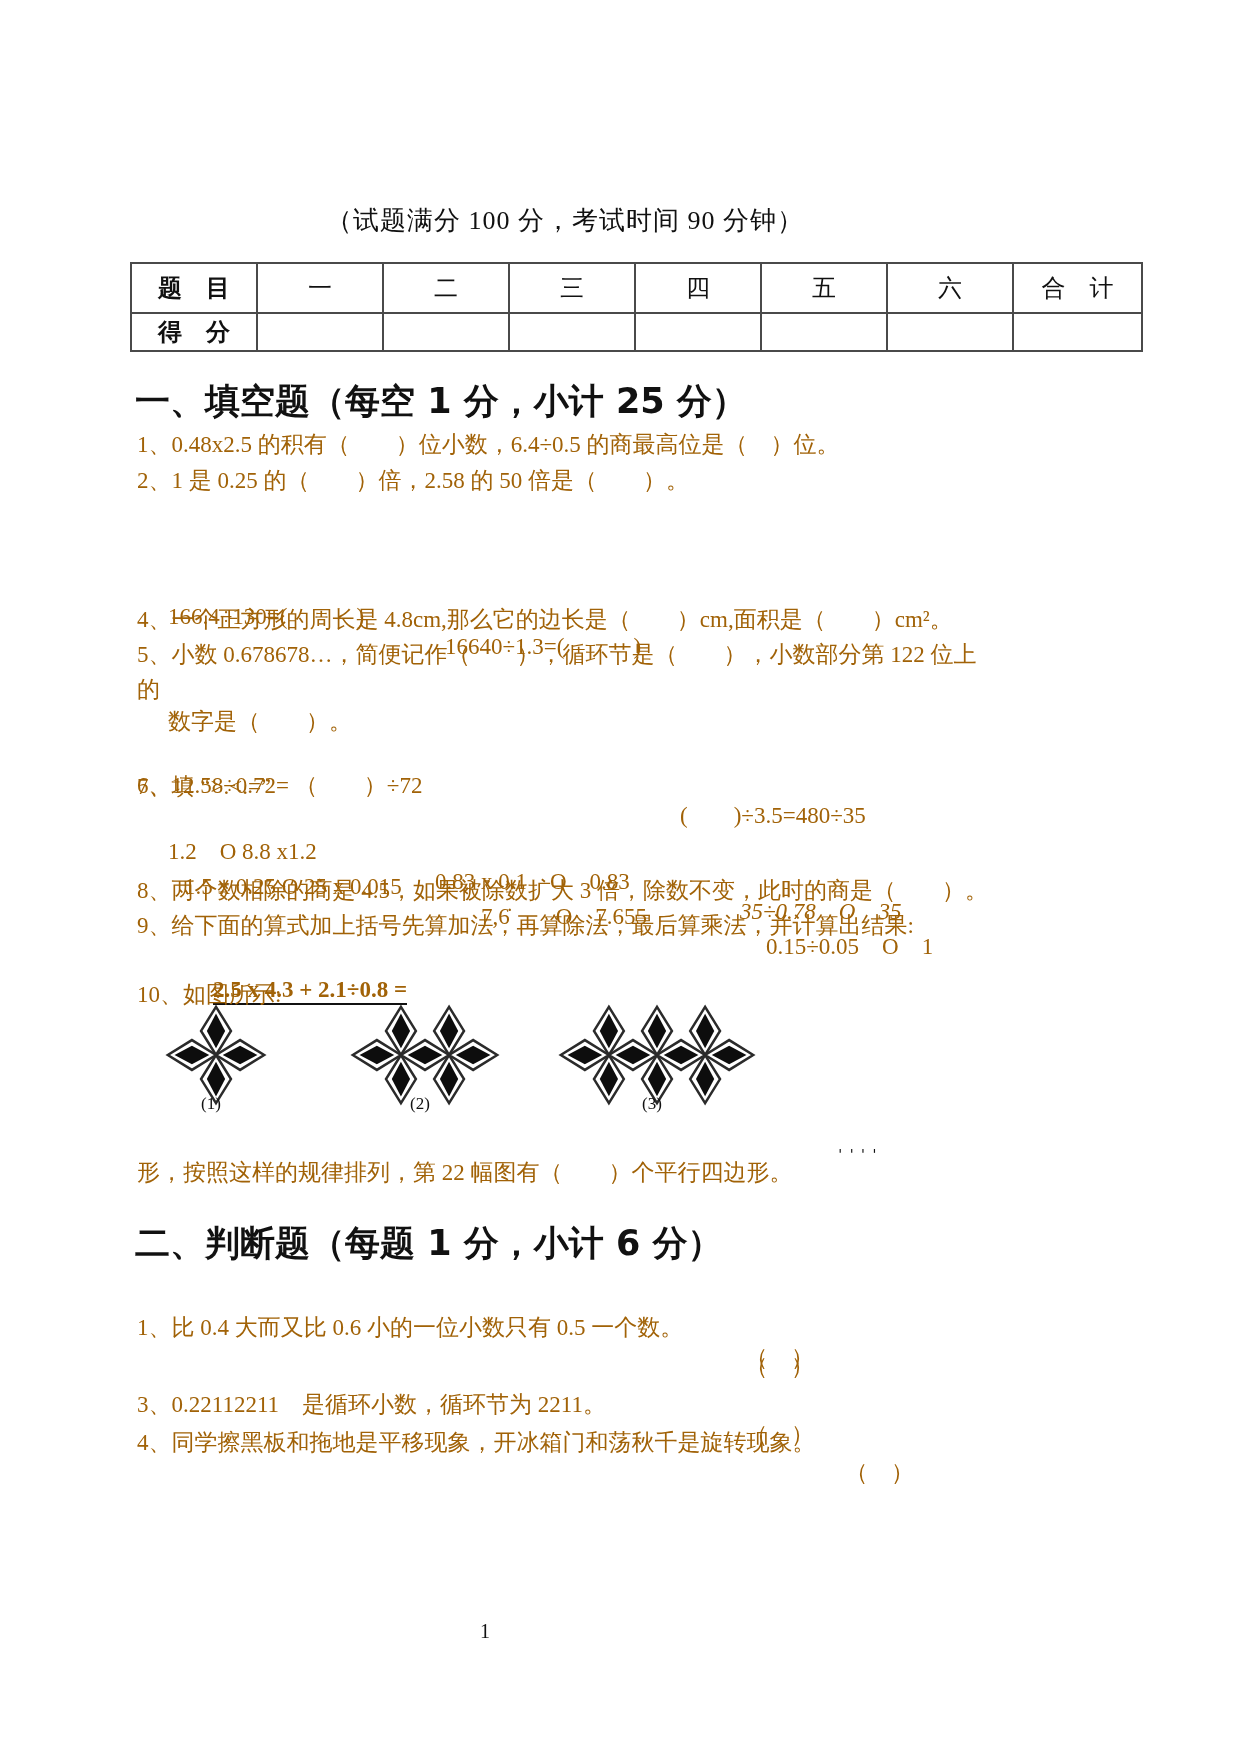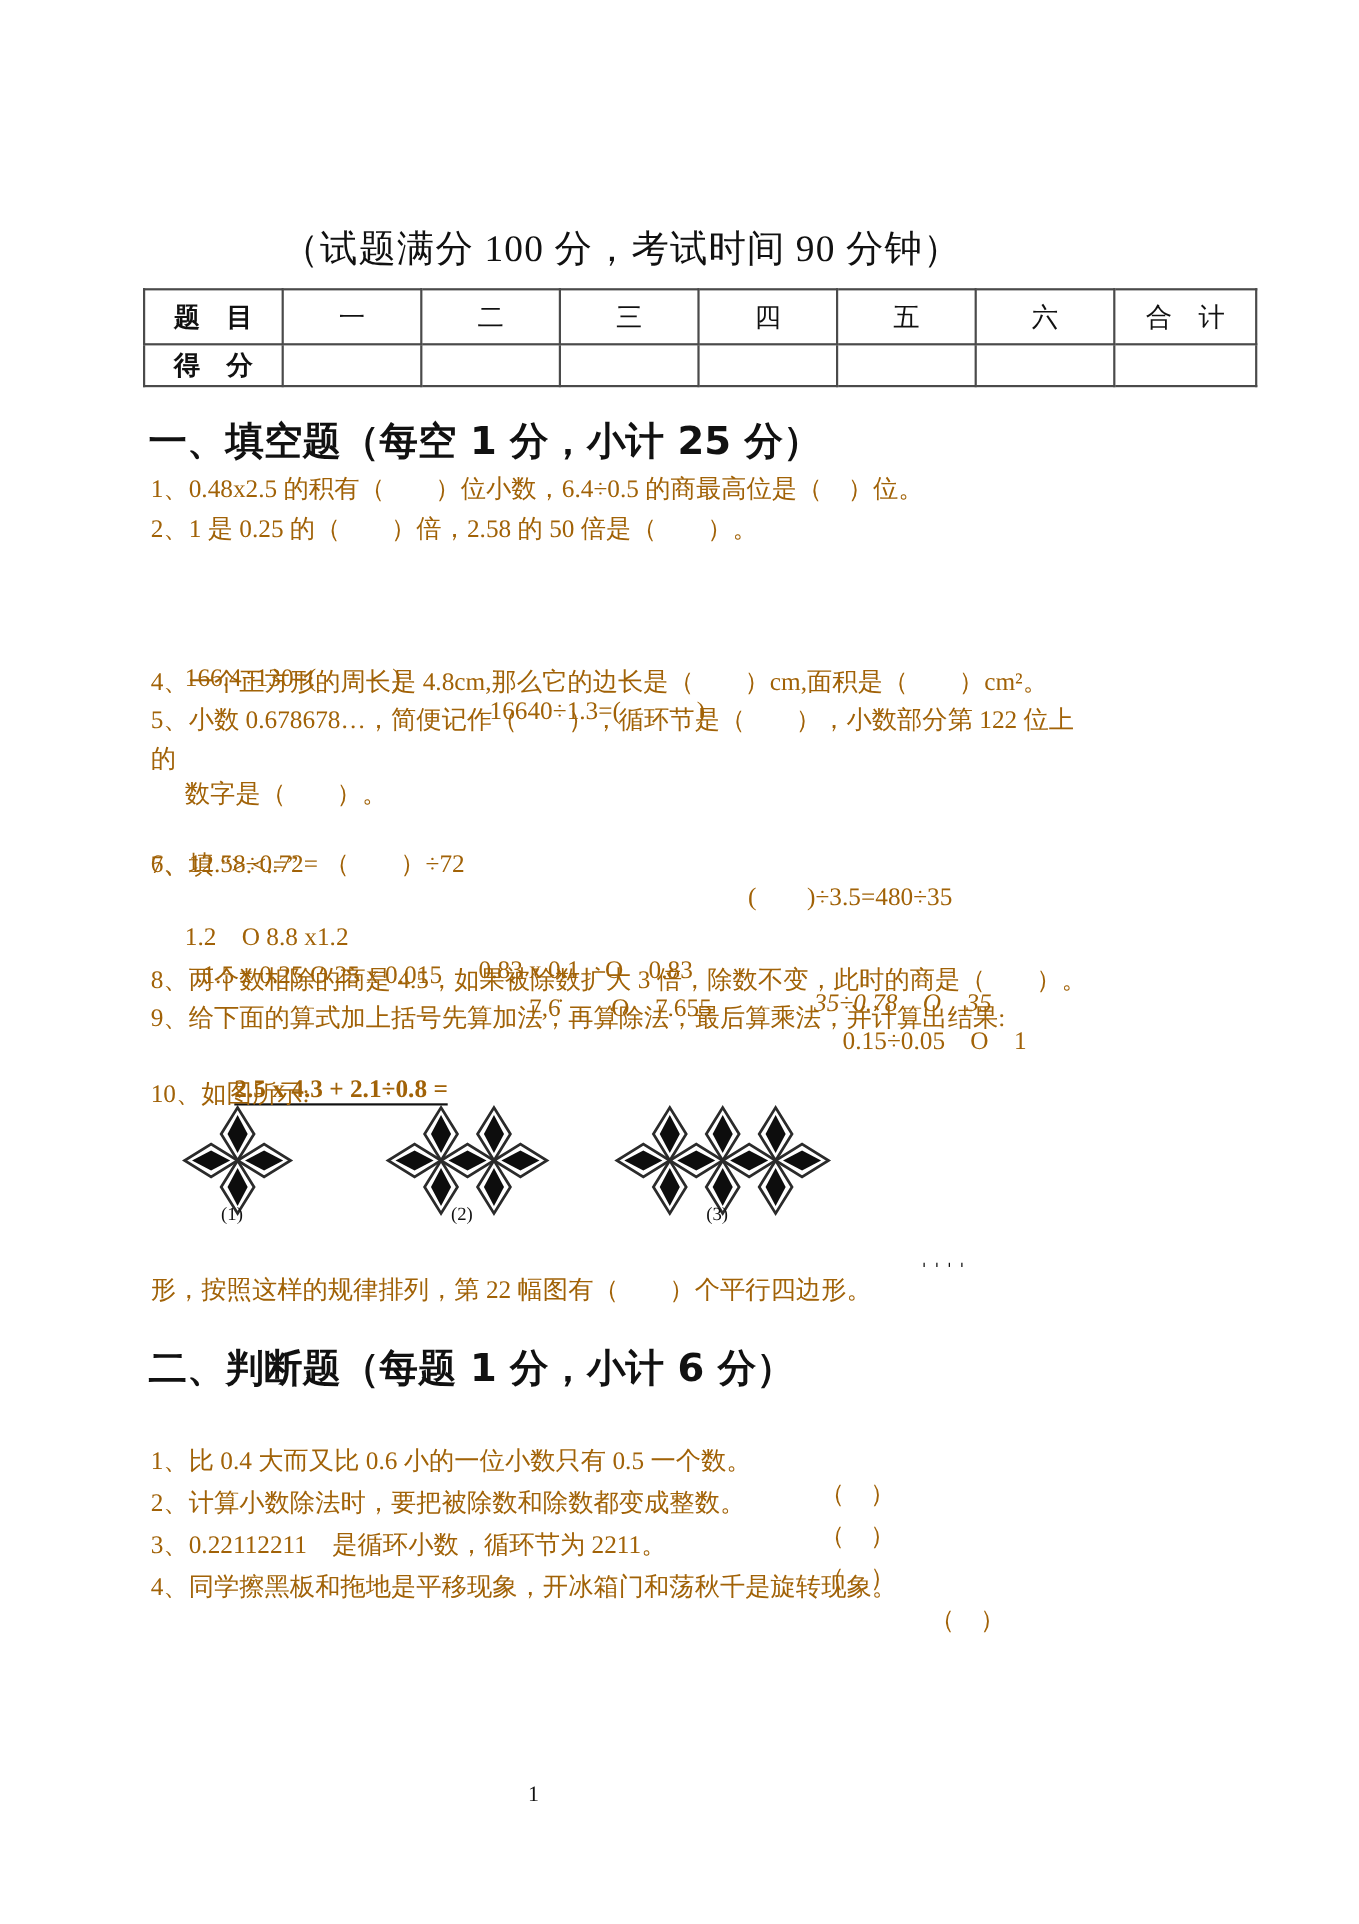--- a/index.html
+++ b/index.html
@@ -20,21 +20,21 @@
     color:#a16207;
   }
   .center{text-align:center;}
   .doc-title{
     font-size:42px;
     font-weight:700;
     letter-spacing:2px;
     font-family:"Liberation Serif", serif;
   }
   .doc-subtitle{
-    font-size:34px;
+    font-size:26px;
     letter-spacing:1px;
   }
   .sec-heading{
     position:absolute;
     font-size:35px;
     font-weight:700;
     font-family:"DejaVu Sans", sans-serif;
     white-space:pre;
   }
   table.score{
@@ -192,21 +192,20 @@
 
   <div class="line" style="left:137px;top:1158px;">形，按照这样的规律排列，第 22 幅图有（　　）个平行四边形。</div>
 
   <div class="sec-heading" style="left:135px;top:1220px;">二、判断题（每题 1 分，小计 6 分）</div>
 
   <div class="line" style="left:137px;top:1283px;width:1000px;">
     <span class="cellspan" style="left:0;">1、比 0.4 大而又比 0.6 小的一位小数只有 0.5 一个数。</span>
     <span class="cellspan" style="left:608px;">（　）</span>
   </div>
   <div class="line" style="left:137px;top:1322px;width:1000px;">
-    <span class="cellspan" style="left:0;">2、计算小数除法时，要把被除数和除数都变成整数。</span>
     <span class="cellspan" style="left:608px;">（　）</span>
   </div>
   <div class="line" style="left:137px;top:1360px;width:1000px;">
     <span class="cellspan" style="left:0;">3、0.22112211　是循环小数，循环节为 2211。</span>
     <span class="cellspan" style="left:608px;">（　）</span>
   </div>
   <div class="line" style="left:137px;top:1398px;width:1000px;">
     <span class="cellspan" style="left:0;">4、同学擦黑板和拖地是平移现象，开冰箱门和荡秋千是旋转现象。</span>
     <span class="cellspan" style="left:708px;">（　）</span>
   </div>

